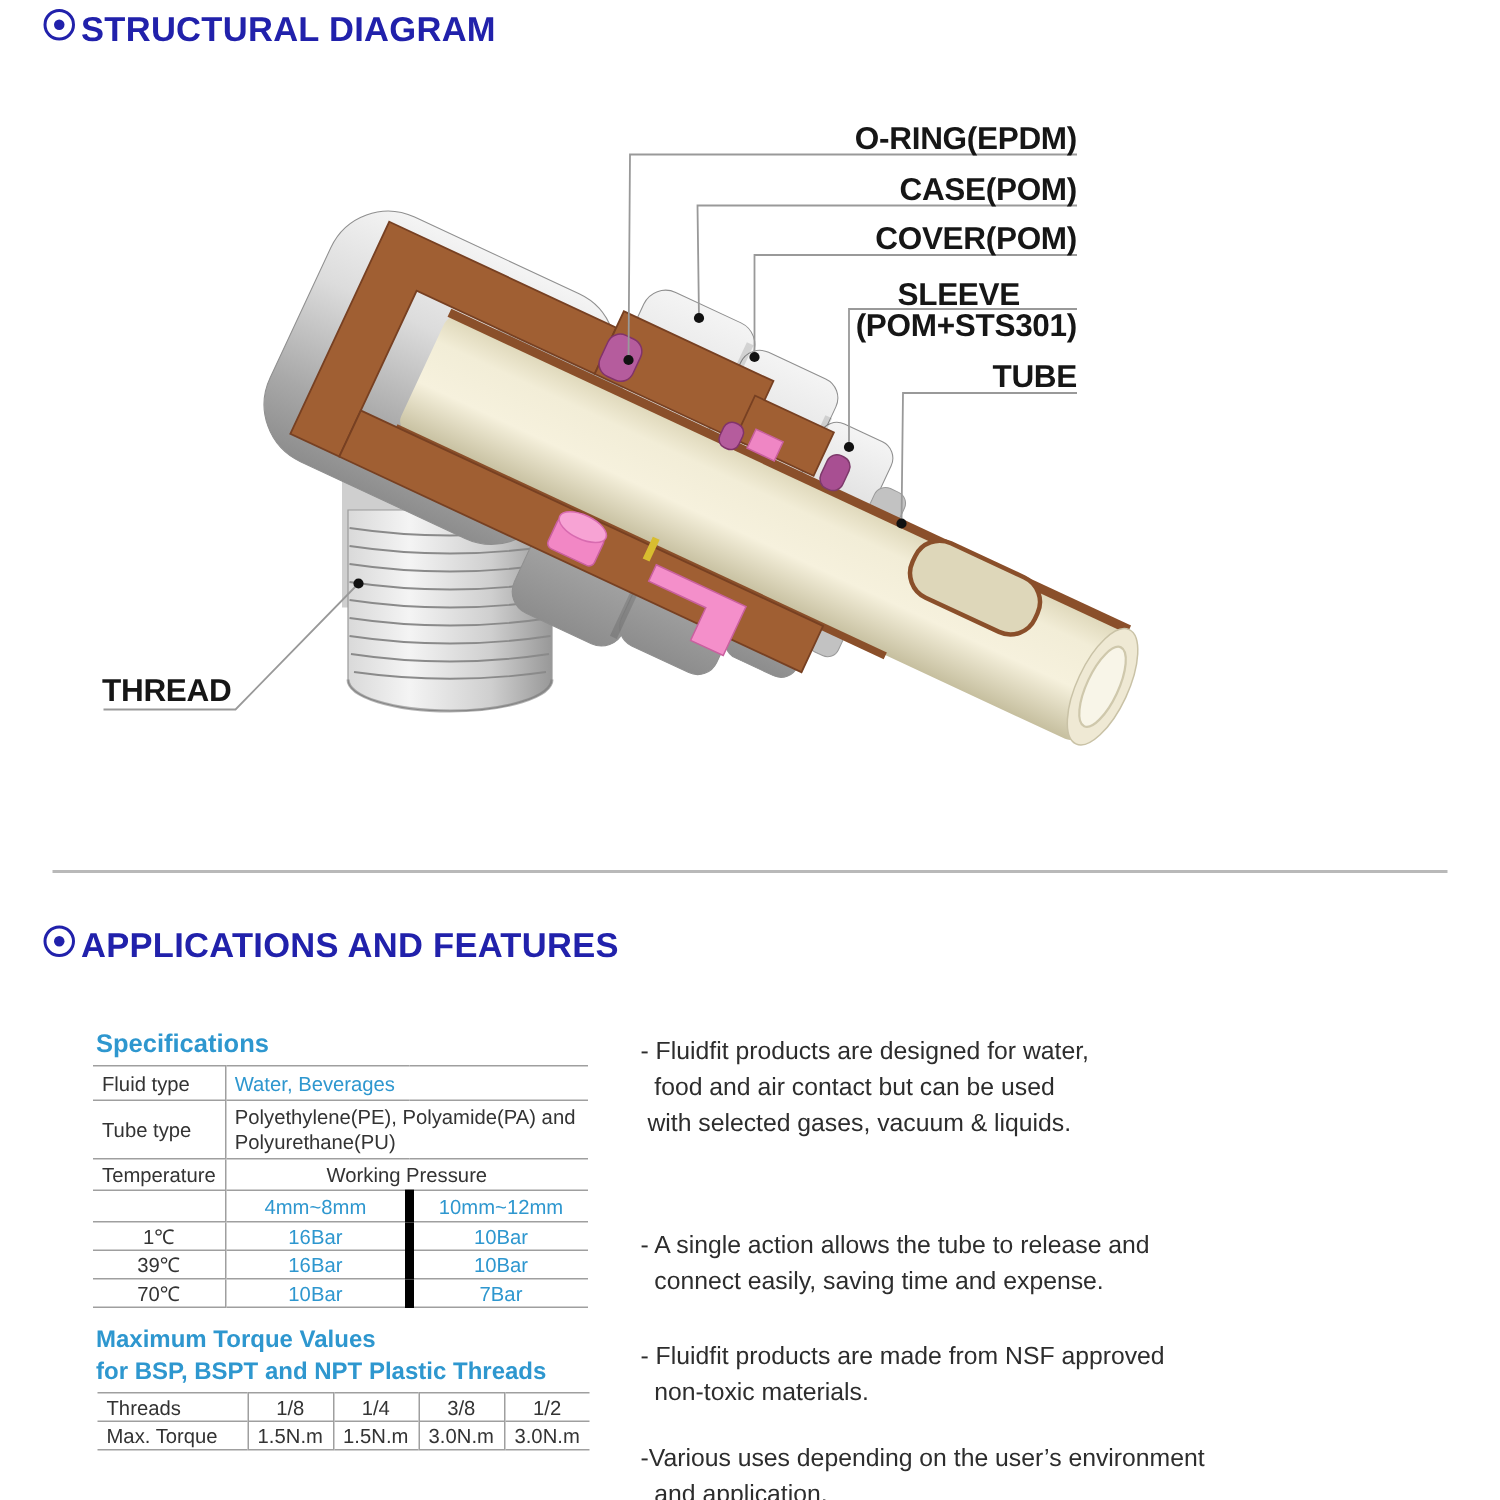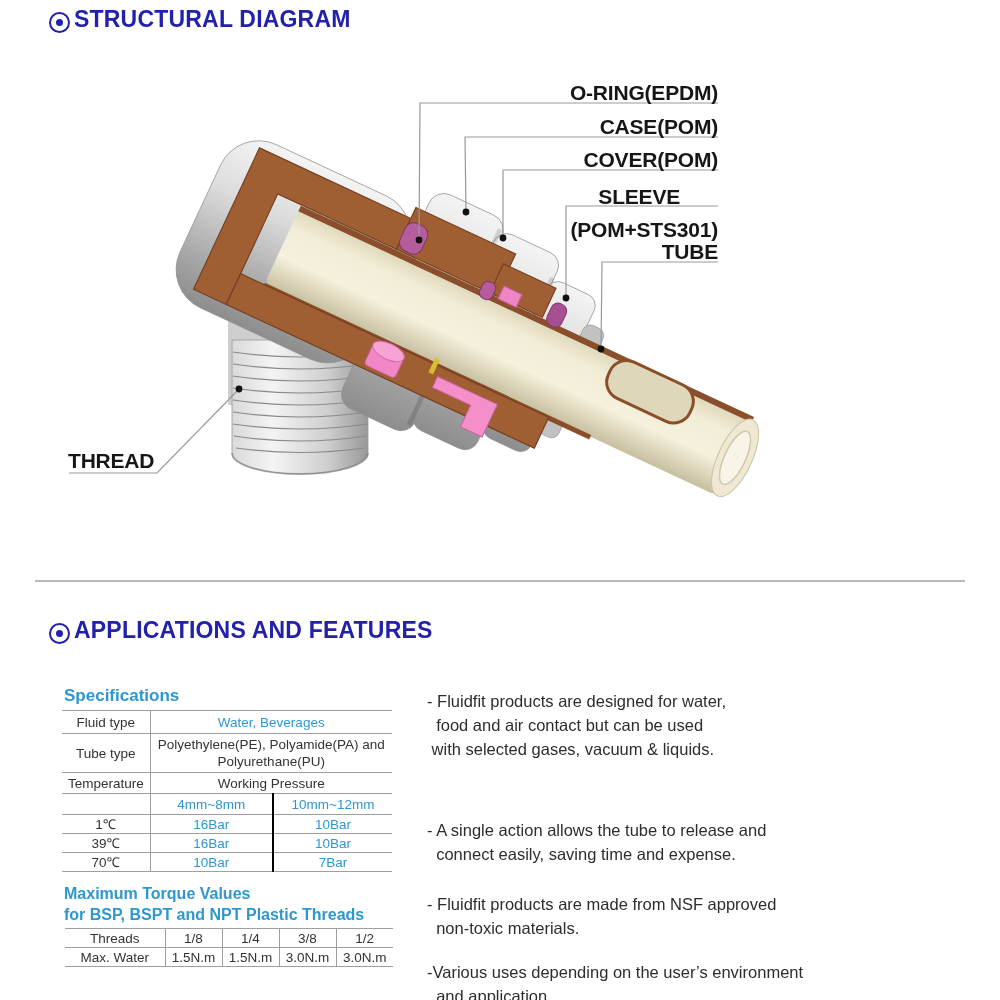--- a/index.html
+++ b/index.html
@@ -1,48 +1,48 @@
 <!DOCTYPE html>
 <html><head>
 <meta charset="utf-8">
 <style>
   html,body{margin:0;padding:0;background:#fff;}
   body{font-family:"Liberation Sans", sans-serif;color:#2f2f2f;}
   #page{position:relative;width:1000px;height:1000px;background:#ffffff;overflow:hidden;}
 
   
-  .sec-head{position:absolute;left:49px;display:flex;align-items:flex-end;gap:4px;
+  .sec-head{position:absolute;left:29px;display:flex;align-items:flex-start;gap:4px;
             color:#2121ab;font-weight:bold;font-size:23px;letter-spacing:.2px;}
   .dot-icon{display:inline-block;width:17px;height:17px;border:2.5px solid #2121ab;border-radius:50%;
             position:relative;flex:0 0 auto;}
   .dot-icon::after{content:"";position:absolute;left:50%;top:50%;width:7px;height:7px;margin:-3.5px 0 0 -3.5px;
             background:#2121ab;border-radius:50%;}
 
   
   .dlabel{position:absolute;font-size:21px;font-weight:600;color:#161616;letter-spacing:-0.2px;
           white-space:nowrap;line-height:19px;}
   .dlabel.right{text-align:right;right:282px;}
 
   
   .divider{position:absolute;left:35px;width:930px;border-top:2px solid #b9b9b9;}
 
   
   table{border-collapse:collapse;table-layout:fixed;font-size:13.5px;color:#333;}
   td,th{padding:0 6px;font-weight:normal;overflow:hidden;}
   .blue{color:#2e97cf;}
   .tcenter{text-align:center;}
-  .tleft{text-align:center;}
+  .tleft{text-align:left;}
 
   
   #spec-title{position:absolute;left:64px;top:686px;font-size:17px;font-weight:bold;color:#2e97cf;}
   #spec-table{position:absolute;left:62px;top:710px;width:330px;}
   #spec-table tr{border-bottom:1px solid #9f9f9f;}
   #spec-table{border-top:1px solid #9f9f9f;}
   #spec-table .c1{border-right:1px solid #9f9f9f;}
-  #spec-table td.v{border-left:2px solid #000000;}
+  #spec-table td.v{border-left:6px solid #000000;}
 
   
   #torque-title{position:absolute;left:64px;top:883px;font-size:16px;font-weight:600;color:#2e97cf;line-height:21px;}
   #torque-table{position:absolute;left:65px;top:928px;width:328px;}
   #torque-table{border-top:1px solid #9f9f9f;}
   #torque-table tr{border-bottom:1px solid #9f9f9f;}
   #torque-table td + td{border-left:1px solid #9f9f9f;}
 
   
   #features{position:absolute;left:427px;top:689px;width:480px;font-size:16.5px;line-height:24px;color:#2d2d2d;}
@@ -157,21 +157,21 @@
         <circle cx="566" cy="298" r="3.4"></circle>
       <circle cx="601" cy="349" r="3.4"></circle>
         <circle cx="239" cy="389" r="3.4"></circle>
     </g>
   </svg>
 
   <div class="dlabel right" style="top:83px;">O-RING(EPDM)</div>
   <div class="dlabel right" style="top:117px;">CASE(POM)</div>
   <div class="dlabel right" style="top:150px;">COVER(POM)</div>
   <div class="dlabel right" style="top:187px;padding-right:38px;">SLEEVE</div>
-  <div class="dlabel right" style="top:220px;">(POM+STS301)</div>
+  <div class="dlabel right" style="top:208px;">(POM+STS301)</div>
   <div class="dlabel right" style="top:242px;">TUBE</div>
   <div class="dlabel" style="left:68px;top:451px;">THREAD</div>
 
   <div class="divider" style="top:580px;"></div>
 
   <div class="sec-head" style="top:617px;">
     <span class="dot-icon"></span>
     <span>APPLICATIONS AND FEATURES</span>
   </div>
 
@@ -232,21 +232,21 @@
       </colgroup>
     <tbody>
         <tr style="height:19px;">
       <td class="tleft">Threads</td>
       <td class="tcenter">1/8</td>
       <td class="tcenter">1/4</td>
       <td class="tcenter">3/8</td>
       <td class="tcenter">1/2</td>
     </tr>
     <tr style="height:19px;">
-      <td class="tleft">Max. Water</td>
+      <td class="tleft">Max. Torque</td>
       <td class="tcenter">1.5N.m</td>
       <td class="tcenter">1.5N.m</td>
       <td class="tcenter">3.0N.m</td>
       <td class="tcenter">3.0N.m</td>
     </tr>
   </tbody>
     </table>
 
   <div id="features">
     <div class="feature" style="margin-bottom:57px;">- Fluidfit products are designed for water,

